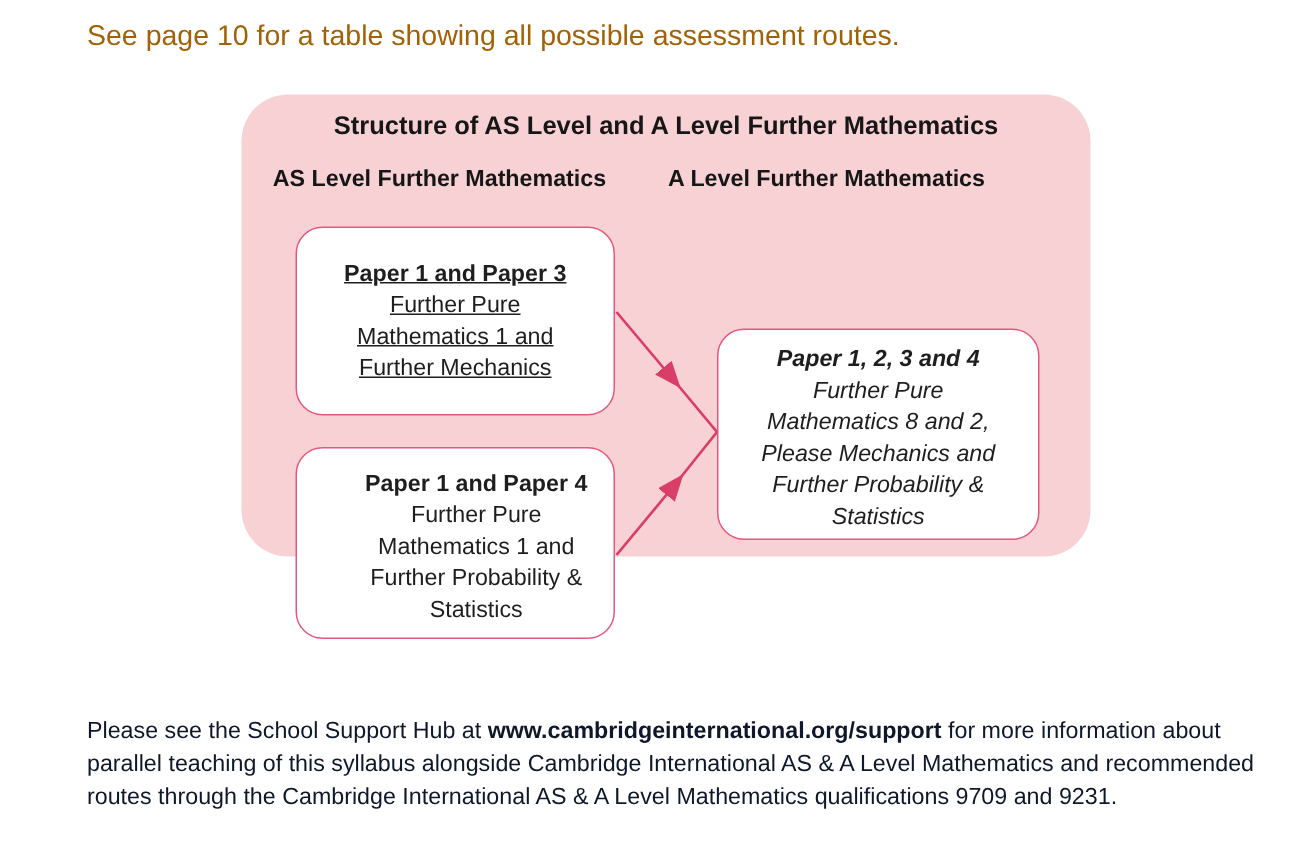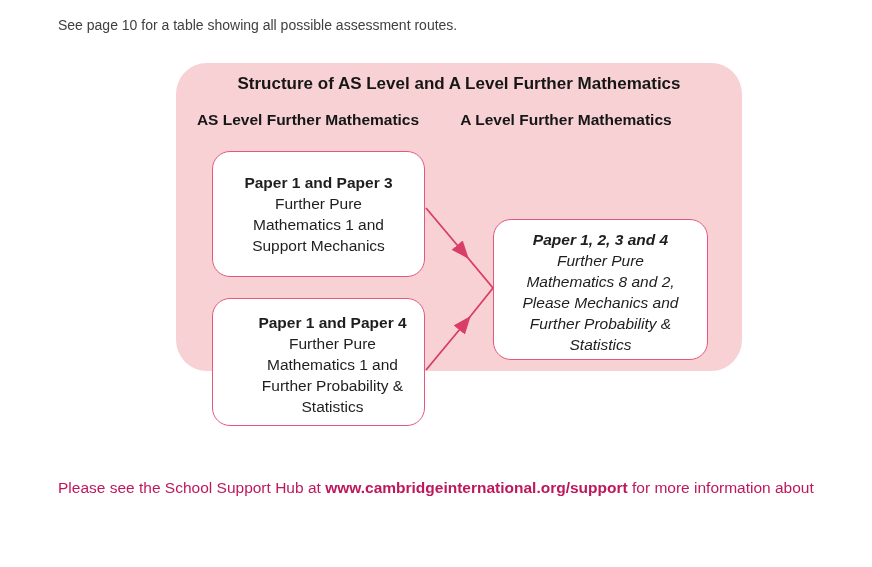--- a/index.html
+++ b/index.html
@@ -9,27 +9,27 @@
     height: 567px;
     background: #ffffff;
     font-family: "Liberation Sans", sans-serif;
     color: #1e1e1e;
     overflow: hidden;
   }
   .top-note {
     position: absolute;
     left: 58px;
     top: 14px;
-    font-size: 14px;
+    font-size: 19px;
     line-height: 22px;
-    color: #404040;
+    color: #a16207;
   }
   .panel {
     position: absolute;
-    left: 176px;
+    left: 161px;
     top: 63px;
     width: 566px;
     height: 308px;
     background: var(--panel-bg, #f7d1d4);
     border-radius: 31px;
   }
   .panel-title {
     position: absolute;
     left: 0;
     top: 11px;
@@ -54,21 +54,21 @@
     position: absolute;
     background: var(--box-bg, #ffffff);
     border: 1.6px solid var(--box-border, #e4587e);
     border-radius: 18px;
     box-sizing: border-box;
     text-align: center;
     font-size: 15.5px;
     line-height: 21px;
   }
   .route-box .heading { font-weight: bold; }
-  .box-a { left: 36px;  top: 88px;  width: 213px; height: 126px; padding-top: 20px; }
+  .box-a { left: 36px;  top: 88px;  width: 213px; height: 126px; padding-top: 20px; text-decoration: underline; }
   .box-b { left: 36px;  top: 235px; width: 213px; height: 128px; padding-top: 13px; padding-left: 28px; }
   .box-c { left: 317px; top: 156px; width: 215px; height: 141px; padding-top: 9px; font-style: italic; }
   .arrows {
     position: absolute;
     left: 0; top: 0;
     width: 566px; height: 382px;
     pointer-events: none;
   }
   .arrow-line {
     stroke: var(--accent, #d93e66);
@@ -76,21 +76,21 @@
     fill: none;
   }
   .arrow-marker-path { fill: var(--accent, #d93e66); }
   .footer {
     position: absolute;
     left: 58px;
     top: 477px;
     width: 800px;
     font-size: 15.5px;
     line-height: 22px;
-    color: #be185d;
+    color: #0f172a;
   }
   .footer .bold { font-weight: bold; }
 </style>
 </head>
 <body>
 
 <div class="page">
 
   <div class="top-note">See page 10 for a table showing all possible assessment routes.</div>
 
@@ -109,21 +109,21 @@
         </marker>
       </defs>
       <path class="arrow-line" d="M250,145 L287,189 L317,225" marker-mid="url(#arrowhead)"></path>
       <path class="arrow-line" d="M250,307 L289,260 L317,225" marker-mid="url(#arrowhead)"></path>
     </svg>
 
     <div class="route-box box-a">
       <div class="heading">Paper 1 and Paper 3</div>
       <div>Further Pure</div>
       <div>Mathematics 1 and</div>
-      <div>Support Mechanics</div>
+      <div>Further Mechanics</div>
     </div>
 
     <div class="route-box box-b">
       <div class="heading">Paper 1 and Paper 4</div>
       <div>Further Pure</div>
       <div>Mathematics 1 and</div>
       <div>Further Probability &amp;</div>
       <div>Statistics</div>
     </div>
 
@@ -135,15 +135,17 @@
       <div>Further Probability &amp;</div>
       <div>Statistics</div>
     </div>
 
   </div>
 
   <div class="footer">
     <div>
       <span>Please see the School Support Hub at </span><span class="bold">www.cambridgeinternational.org/support</span><span> for more information about</span>
     </div>
+    <div>parallel teaching of this syllabus alongside Cambridge International AS &amp; A Level Mathematics and recommended</div>
+    <div>routes through the Cambridge International AS &amp; A Level Mathematics qualifications 9709 and 9231.</div>
   </div>
 
 </div>
 
 </body></html>

